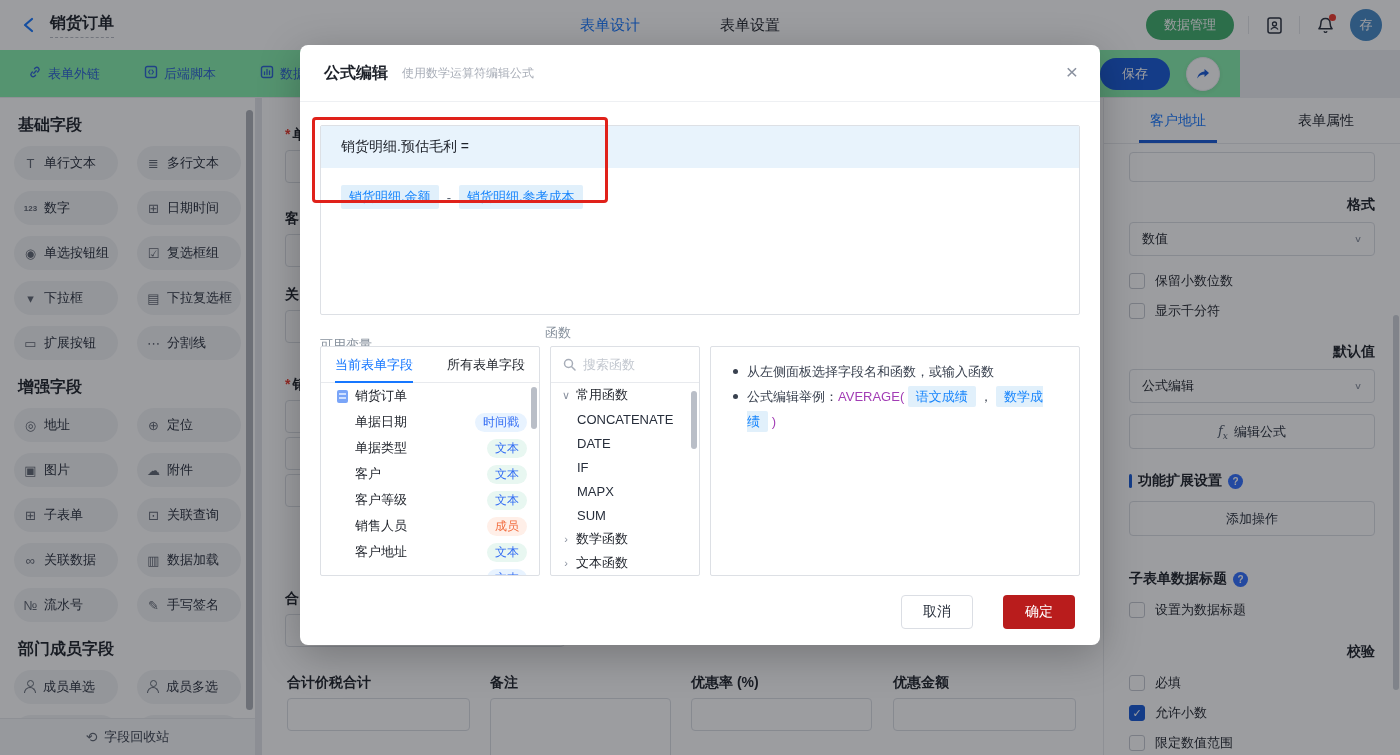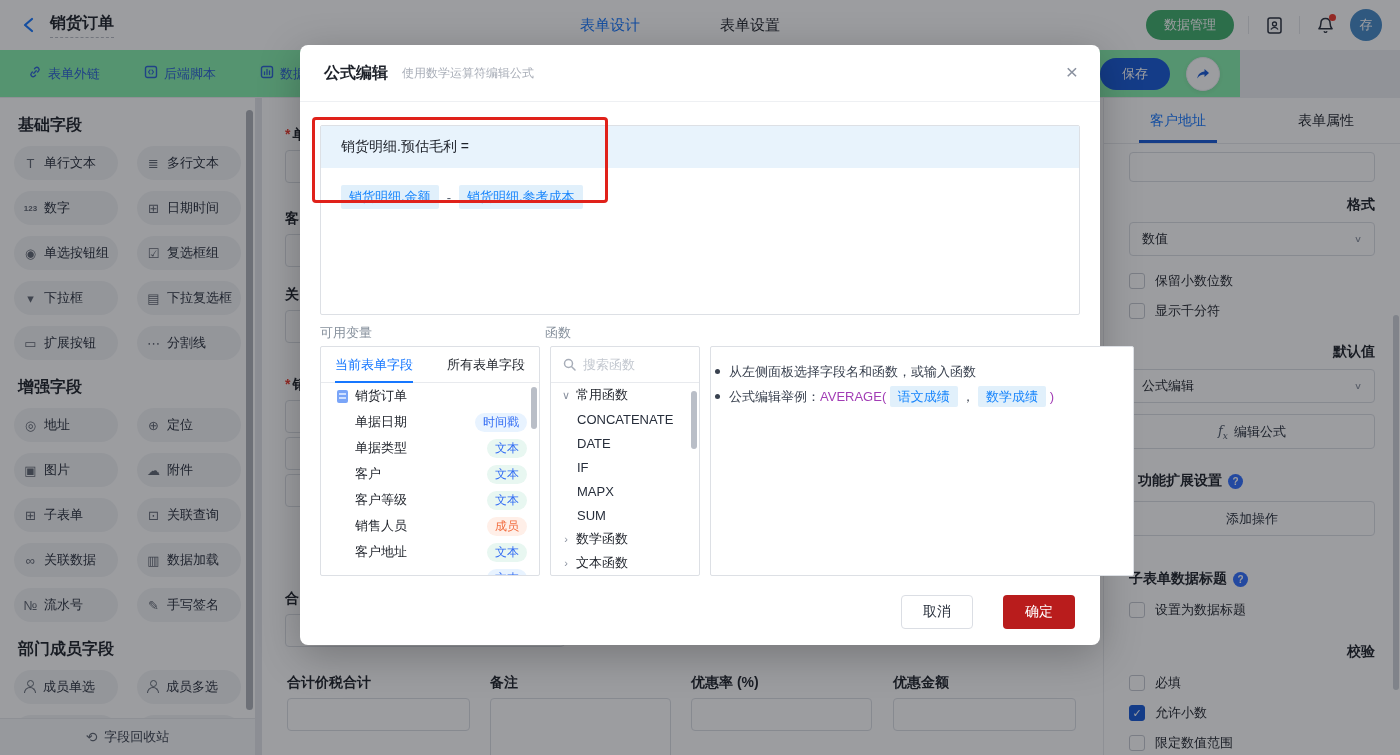--- a/index.html
+++ b/index.html
@@ -85,25 +85,25 @@
   #modal-title { font-size:16px; font-weight:bold; }
   #modal-sub { font-size:12px; color:#a9aeb8; margin-left:14px; }
   #modal-close { position:absolute; right:22px; top:16px; font-size:21px; color:#8a919f; cursor:pointer; line-height:1; }
   #formula-box { position:absolute; left:20px; top:80px; width:760px; height:190px; border:1px solid #dde0e5; border-radius:2px; overflow:hidden; }
   #formula-target { height:42px; background:#e8f3fc; display:flex; align-items:center; padding:0 20px; font-size:14px; color:#1d2129; }
   #formula-tokens { padding:17px 20px; display:flex; align-items:center; gap:8px; }
   .chip { background:#e1f0fb; color:#1684fc; font-size:13px; padding:3px 8px; border-radius:2px; cursor:pointer; }
   .op { color:#4e5969; }
   #red-annotation { position:absolute; left:12px; top:72px; width:296px; height:86px; border:3px solid #e0211a; border-radius:4px; pointer-events:none; z-index:5; }
   .pane-label { position:absolute; top:279px; font-size:13px; color:#86909c; }
-  #vars-label { left:20px; } #fns-label { left:245px; }
+  #vars-label { left:20px;margin-top:12px; } #fns-label { left:245px; }
   .pane { position:absolute; top:301px; height:230px; border:1px solid #dde0e5; border-radius:2px; background:#fff; overflow:hidden; }
   #vars-pane { left:20px; width:220px; }
   #fns-pane  { left:250px; width:150px; }
-  #hint-pane { left:410px; width:424px; padding:12px 4px; }
+  #hint-pane { left:410px; width:370px; padding:12px 22px; }
   #var-tabs { display:flex; height:36px; border-bottom:1px solid #e8eaee; align-items:center; justify-content:space-between; padding:0 14px; }
   .var-tab { font-size:13px; cursor:pointer; height:36px; display:flex; align-items:center; position:relative; }
   .var-tab.active { color:#1677ff; }
   .var-tab.active::after { content:""; position:absolute; bottom:0; left:0; width:100%; height:2px; background:#1677ff; }
   .vrow { height:26px; display:flex; align-items:center; padding:0 12px 0 16px; cursor:pointer; }
   .vrow.root { gap:7px; }
   .doc-ic { width:11px; height:13px; background:#7aa5f8; border-radius:2px; position:relative; flex:0 0 11px; }
   .doc-ic::after { content:""; position:absolute; left:2px; top:3px; width:7px; height:2px; background:#cfe0ff; box-shadow:0 4px 0 #cfe0ff; }
   .vrow.field { padding-left:34px; justify-content:space-between; }
   .badge { font-size:12px; padding:1px 8px; border-radius:10px; }

